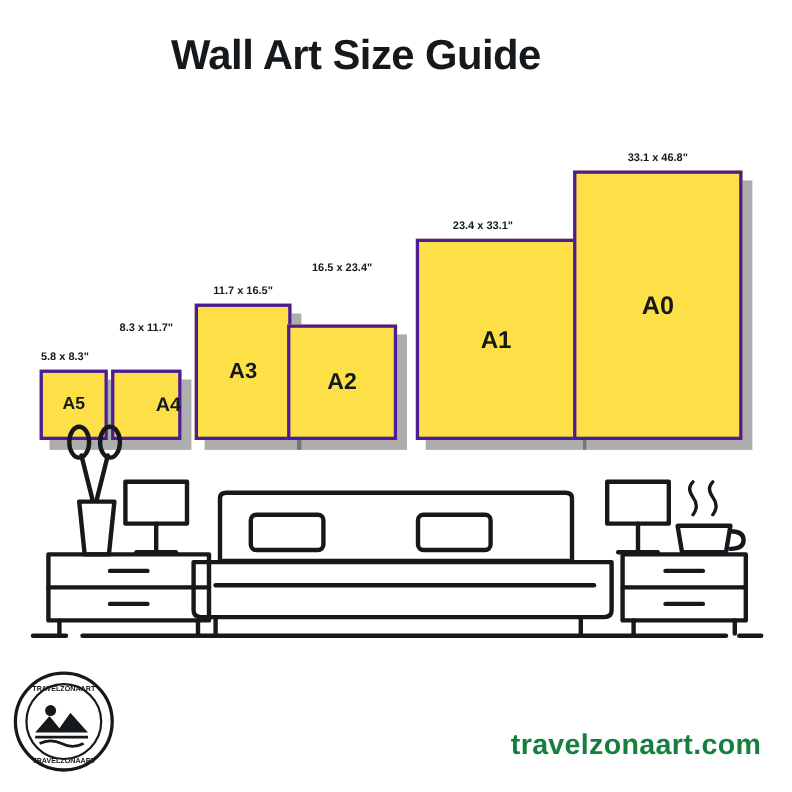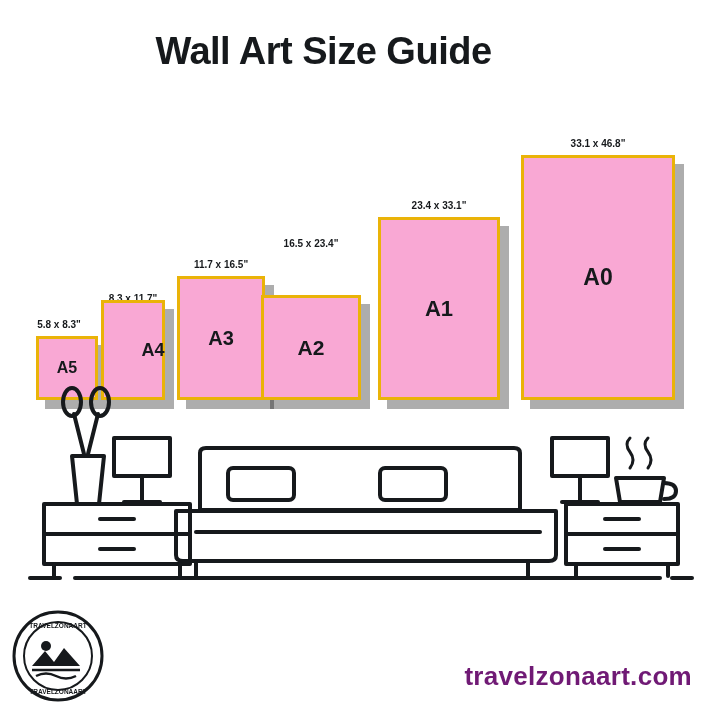--- a/index.html
+++ b/index.html
@@ -53,22 +53,22 @@
     white-space: nowrap;
     font-size: 10px;
     font-weight: bold;
     color: #16191c;
   }
   .poster-box {
     position: absolute;
     left: 0;
     bottom: 0;
     box-sizing: border-box;
-    background: #f9a8d4;
-    border: 3px solid #eab308;
+    background: #fde047;
+    border: 3px solid #4c1d95;
     box-shadow: 9px 9px 0 0 rgba(0,0,0,0.32);
     display: flex;
     align-items: center;
     justify-content: center;
   }
   .poster-label {
     font-weight: bold;
     color: #16191c;
   }
 
@@ -81,21 +81,21 @@
     height: 225px;
   }
 
   
   .footer-url {
     position: absolute;
     right: 28px;
     bottom: 28px;
     font-size: 26px;
     font-weight: bold;
-    color: #701a75;
+    color: #15803d;
     letter-spacing: 0.3px;
   }
   .logo {
     position: absolute;
     left: 12px;
     bottom: 18px;
     width: 92px;
     height: 92px;
   }
 </style>
@@ -110,42 +110,42 @@
 
     <div class="poster-wrap" id="p0" style="left: 36px; width: 46px; height: 82px;">
       <div class="poster-dim" style="bottom: 70px; font-size: 10px;">5.8 x 8.3"</div>
       <div class="poster-box" style="width: 62px; height: 64px;">
         <span class="poster-label" style="font-size: 16px;">A5</span>
       </div>
     </div>
 
     <div class="poster-wrap" id="p1" style="left: 101px; width: 64px; height: 108px;">
       <div class="poster-dim" style="bottom: 96px; font-size: 10px;">8.3 x 11.7"</div>
-      <div class="poster-box" style="width: 64px; height: 100px; padding-left: 40px;">
+      <div class="poster-box" style="width: 64px; height: 64px; padding-left: 40px;">
         <span class="poster-label" style="font-size: 18px;">A4</span>
       </div>
     </div>
 
     <div class="poster-wrap" id="p2" style="left: 177px; width: 88px; height: 142px;">
       <div class="poster-dim" style="bottom: 130px; font-size: 10px;">11.7 x 16.5"</div>
       <div class="poster-box" style="width: 88px; height: 124px; margin-top: 12px;">
         <span class="poster-label" style="font-size: 20px;">A3</span>
       </div>
     </div>
 
     <div class="poster-wrap" id="p3" style="left: 261px; width: 100px; height: 163px;">
       <div class="poster-dim" style="bottom: 151px; font-size: 10px;">16.5 x 23.4"</div>
       <div class="poster-box" style="width: 100px; height: 105px;">
         <span class="poster-label" style="font-size: 21px;">A2</span>
       </div>
     </div>
 
     <div class="poster-wrap" id="p4" style="left: 378px; width: 122px; height: 201px;">
       <div class="poster-dim" style="bottom: 189px; font-size: 10px;">23.4 x 33.1"</div>
-      <div class="poster-box" style="width: 122px; height: 183px;">
+      <div class="poster-box" style="width: 146px; height: 183px;">
         <span class="poster-label" style="font-size: 22px;">A1</span>
       </div>
     </div>
 
     <div class="poster-wrap" id="p5" style="left: 521px; width: 154px; height: 263px;">
       <div class="poster-dim" style="bottom: 251px; font-size: 10px;">33.1 x 46.8"</div>
       <div class="poster-box" style="width: 154px; height: 245px;">
         <span class="poster-label" style="font-size: 23px;">A0</span>
       </div>
     </div>

